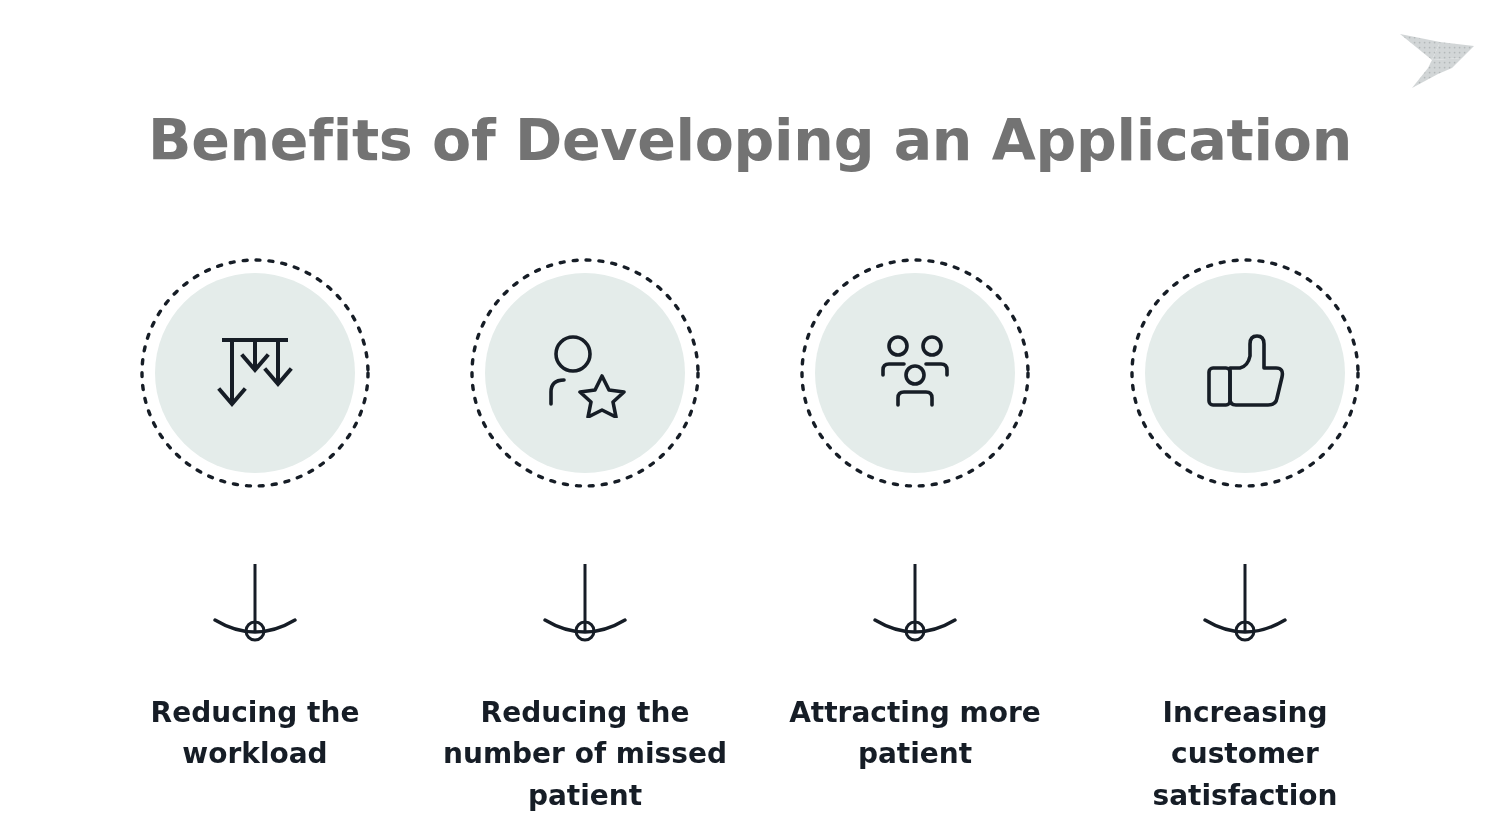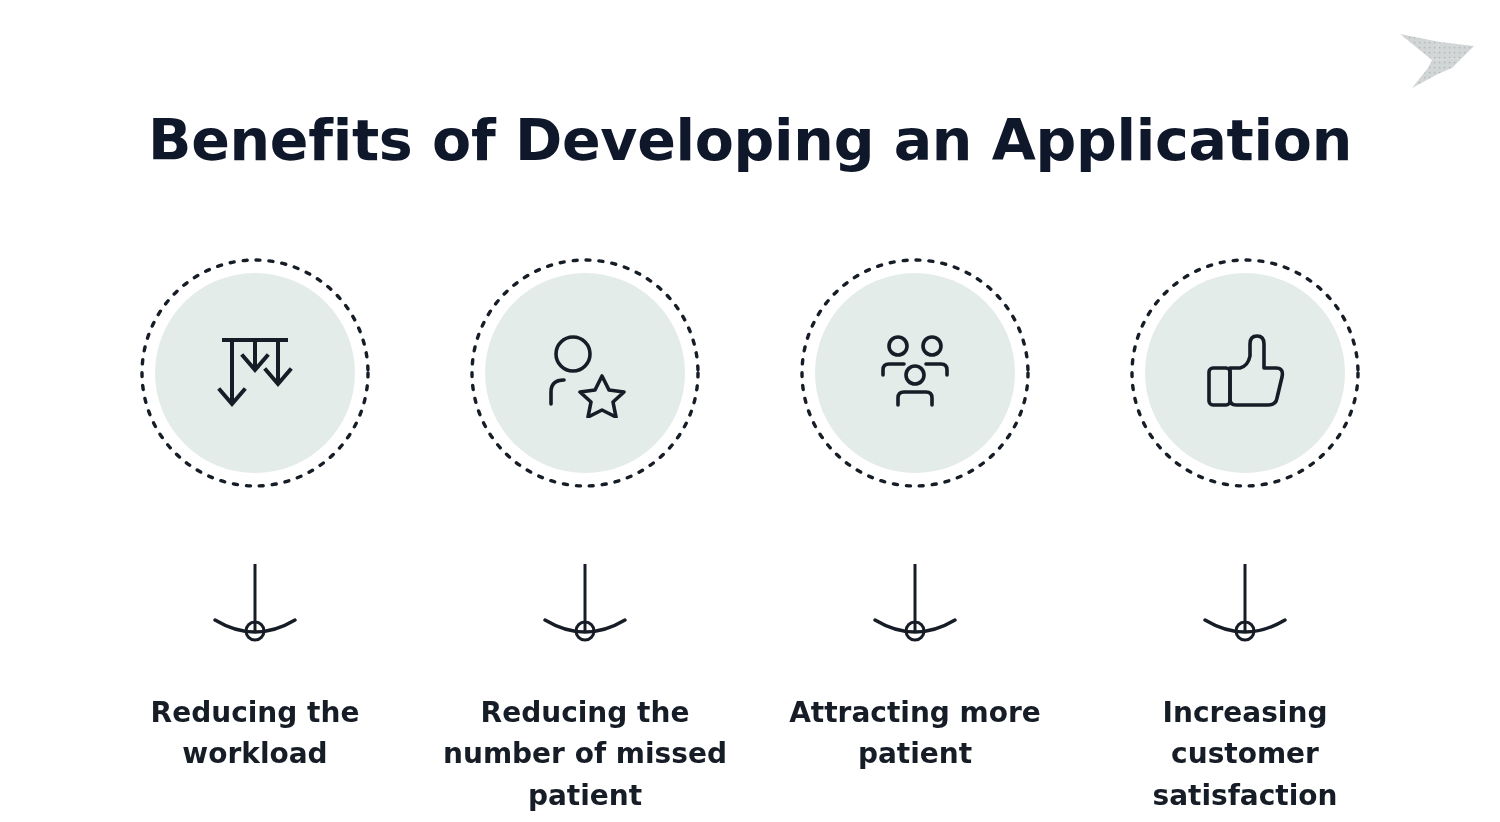--- a/index.html
+++ b/index.html
@@ -24,21 +24,21 @@
     height: 80px;
   }
 
   
   .title {
     position: absolute;
     top: 62px;
     left: 0;
     width: 1500px;
     text-align: center;
-    color: #0f172a;
+    color: #737373;
     font-size: 57px;
     font-weight: 700;
     line-height: 1.42;
     letter-spacing: -0.3px;
     font-family: "DejaVu Sans", sans-serif;
   }
   .title-line { display: block; }
 
   
   .columns {

